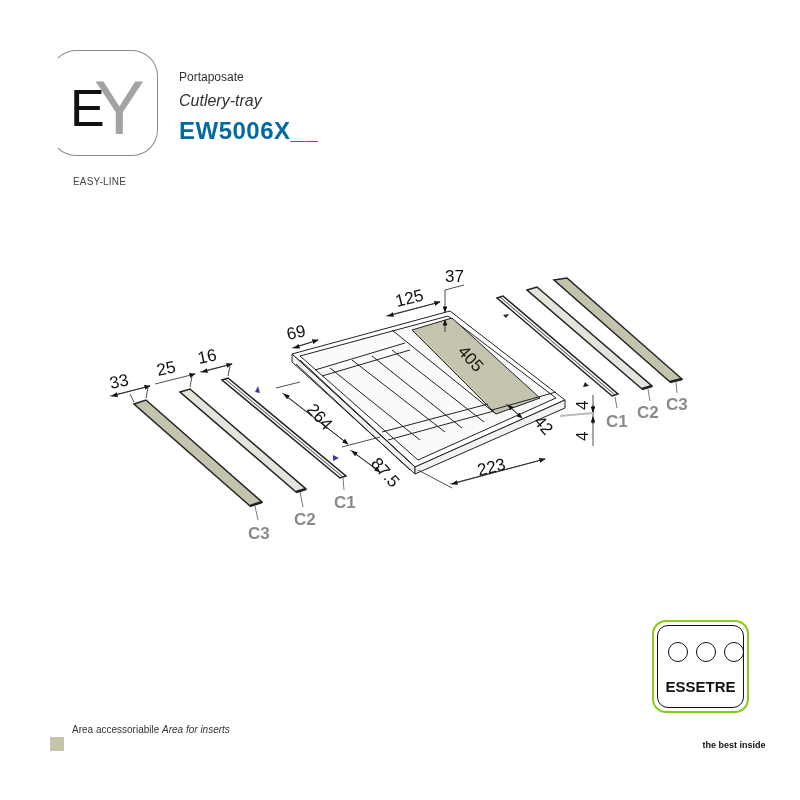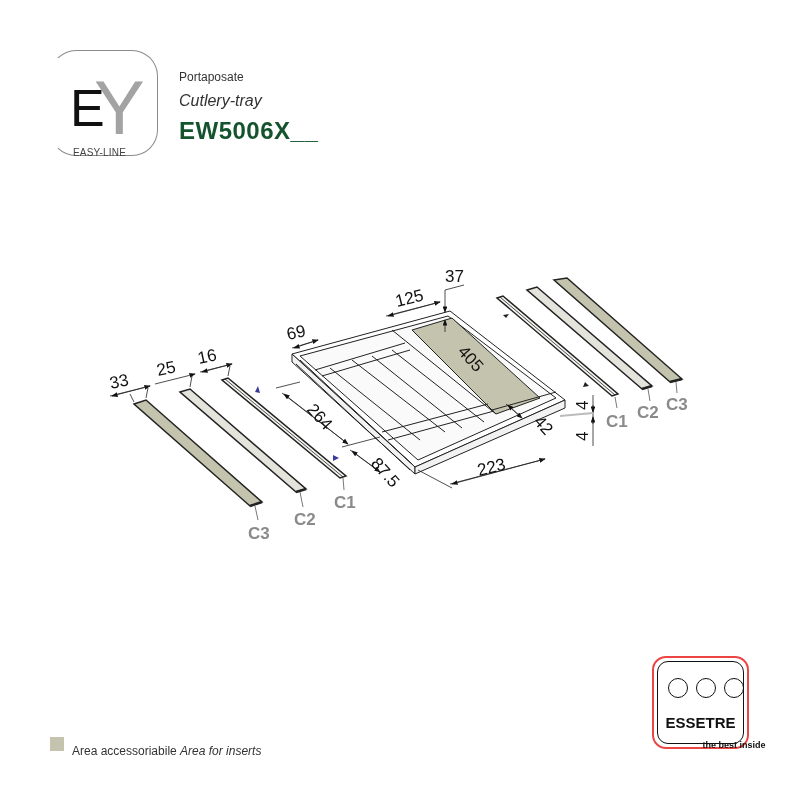--- a/index.html
+++ b/index.html
@@ -1,28 +1,28 @@
 <!DOCTYPE html>
 <html><head>
   <meta charset="utf-8">
   <style>
     html, body { margin: 0; padding: 0; background: #ffffff; }
     body { width: 800px; height: 800px; position: relative; overflow: hidden; font-family: "Liberation Sans", sans-serif; }
     .abs { position: absolute; }
     .logo-frame { left: 50px; top: 50px; width: 108px; height: 106px; border: 1.5px solid #8a8a8a; border-radius: 26px; border-left-color: transparent; border-bottom-color: #8a8a8a; box-sizing: border-box; }
     .logo-e { left: 70px; top: 82px; font-size: 52px; color: #111; font-family: "Liberation Sans", sans-serif; line-height: 1; }
     .logo-y { left: 94px; top: 70px; font-size: 76px; color: #a3a3a3; font-family: "Liberation Sans", sans-serif; line-height: 1; }
-    .logo-caption { left: 73px; top: 147px; font-size: 10px; color: #444; letter-spacing: 0.2px; }
+    .logo-caption { left: 73px; top: 176px; font-size: 10px; color: #444; letter-spacing: 0.2px; }
     .title-it { left: 179px; top: 70px; font-size: 12px; color: #333; }
     .title-en { left: 179px; top: 92px; font-size: 16px; color: #333; font-style: italic; }
-    .title-code { left: 179px; top: 117px; font-size: 24px; font-weight: bold; color: #14532d; letter-spacing: 0.5px; }
+    .title-code { left: 179px; top: 117px; font-size: 24px; font-weight: bold; color: #0369a1; letter-spacing: 0.5px; }
     .legend-swatch { left: 50px; top: 737px; width: 14px; height: 14px; background: #c4c4ae; }
-    .legend-text { left: 72px; top: 744px; font-size: 12px; color: #333; }
+    .legend-text { left: 72px; top: 724px; font-size: 10px; color: #333; }
     .legend-text i { font-style: italic; }
-    .brand-box { left: 652px; top: 656px; width: 97px; height: 93px; border: 2px solid #ef4444; border-radius: 14px; box-sizing: border-box; }
+    .brand-box { left: 652px; top: 620px; width: 97px; height: 93px; border: 2px solid #84cc16; border-radius: 14px; box-sizing: border-box; }
     .brand-inner { position: absolute; left: 3px; top: 3px; right: 3px; bottom: 3px; border: 1.5px solid #111; border-radius: 11px; }
     .brand-circles { position: absolute; left: 10px; top: 16px; width: 76px; display: flex; justify-content: space-between; }
     .brand-circle { width: 20px; height: 20px; border: 1.6px solid #111; border-radius: 50%; box-sizing: border-box; }
     .brand-name { position: absolute; left: 0; right: 0; top: 52px; text-align: center; font-size: 15px; font-weight: bold; color: #111; }
     .brand-tag { left: 692px; top: 740px; width: 84px; text-align: center; font-size: 9px; font-weight: bold; color: #111; }
     svg text { font-family: "Liberation Sans", sans-serif; }
   </style>
 </head>
 <body>
 

